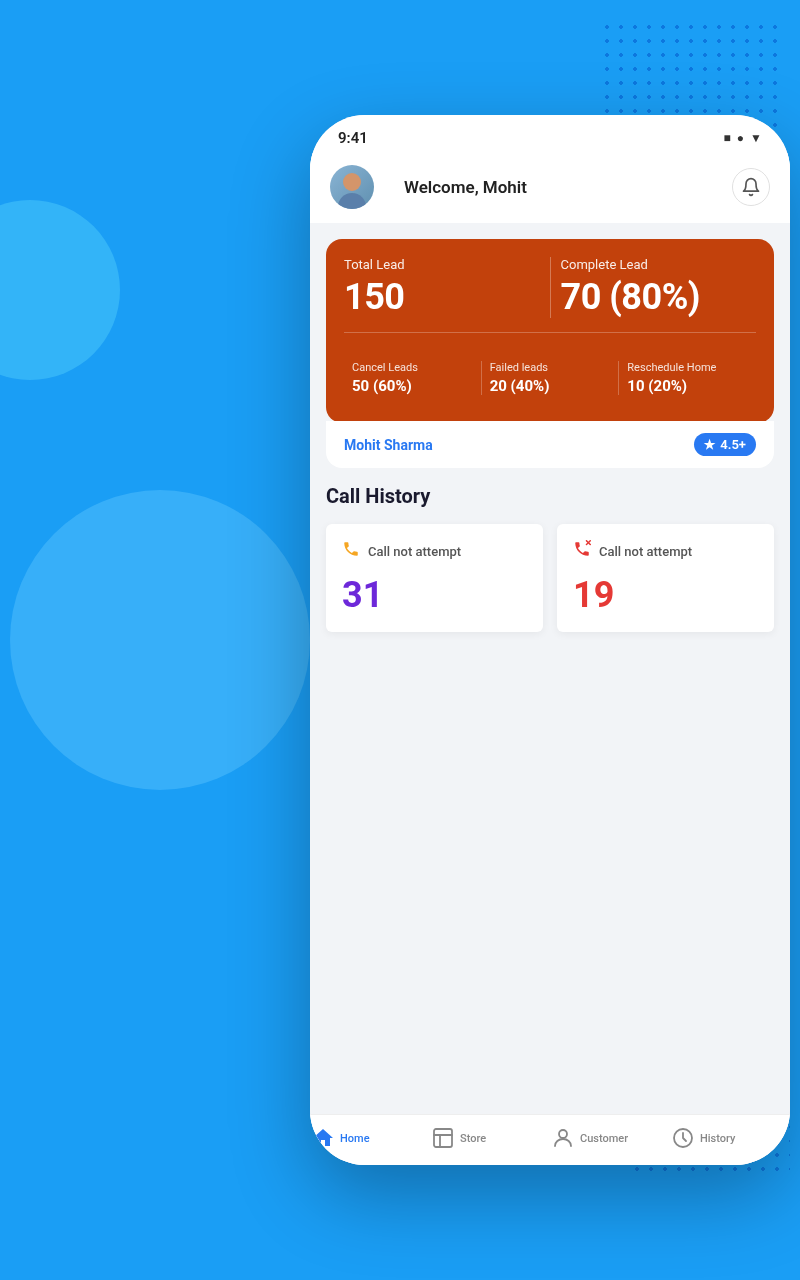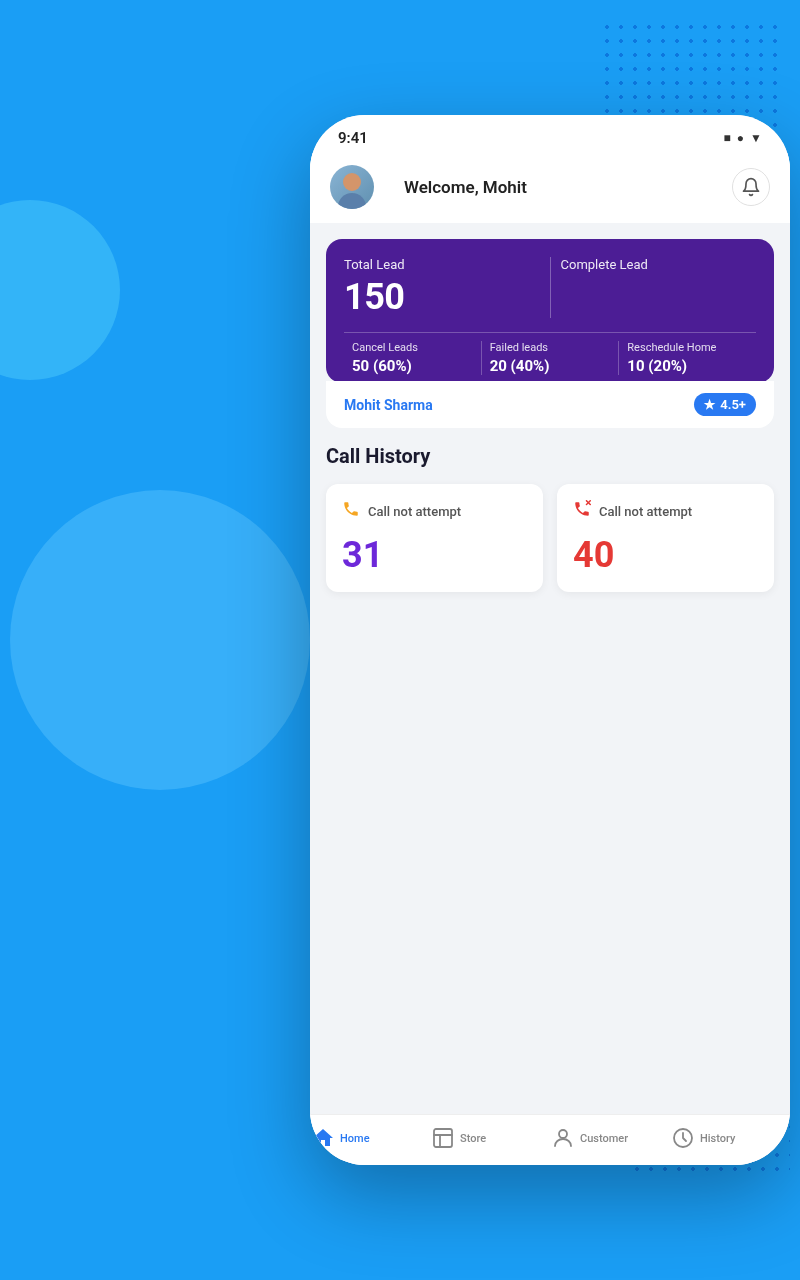--- a/index.html
+++ b/index.html
@@ -167,21 +167,21 @@
       flex: 1;
       overflow-y: auto;
       padding: 16px;
       display: flex;
       flex-direction: column;
       gap: 16px;
     }
 
     
     .lead-card {
-      background: #4c1d95;
+      background: #c2410c;
       border-radius: 16px;
       padding: 18px 18px 0;
       color: #fff;
     }
     .lead-top {
       display: flex;
       justify-content: space-between;
       margin-bottom: 6px;
     }
     .lead-col {
@@ -201,21 +201,21 @@
     .lead-divider {
       width: 1px;
       background: rgba(255,255,255,0.3);
       margin: 0 10px;
       align-self: stretch;
     }
     .lead-stats {
       display: flex;
       border-top: 1px solid rgba(255,255,255,0.25);
       margin-top: 14px;
-      padding: 8px 0;
+      padding: 28px 0;
       gap: 0;
     }
     .lead-stat {
       flex: 1;
       padding: 0 8px;
       border-right: 1px solid rgba(255,255,255,0.25);
     }
     .lead-stat:last-child {
       border-right: none;
     }
@@ -268,21 +268,21 @@
     }
 
     
     .call-history-row {
       display: flex;
       gap: 14px;
     }
     .call-card {
       flex: 1;
       background: #fff;
-      border-radius: 12px;
+      border-radius: 6px;
       padding: 16px;
       box-shadow: 0 2px 8px rgba(0,0,0,0.06);
     }
     .call-card-header {
       display: flex;
       align-items: center;
       gap: 8px;
       margin-bottom: 12px;
     }
     .call-icon {
@@ -381,20 +381,21 @@
       <div>
         <div class="lead-card">
           <div class="lead-top">
             <div class="lead-col">
               <div class="lead-label">Total Lead</div>
               <div class="lead-value">150</div>
             </div>
             <div class="lead-divider"></div>
             <div class="lead-col">
               <div class="lead-label">Complete Lead</div>
+              <div class="lead-value">70 (80%)</div>
             </div>
           </div>
 
           <div class="lead-stats">
             <div class="lead-stat">
               <div class="lead-stat-label">Cancel Leads</div>
               <div class="lead-stat-value">50 (60%)</div>
             </div>
             <div class="lead-stat">
               <div class="lead-stat-label">Failed leads</div>
@@ -438,21 +439,21 @@
           <div class="call-card-header">
             <span class="call-icon">
               <svg width="18" height="18" viewBox="0 0 24 24" fill="none">
                 <path d="M6.6 10.8c1.4 2.8 3.8 5.1 6.6 6.6l2.2-2.2c.3-.3.7-.4 1-.2 1.1.4 2.3.6 3.6.6.6 0 1 .4 1 1V20c0 .6-.4 1-1 1-9.4 0-17-7.6-17-17 0-.6.4-1 1-1h3.5c.6 0 1 .4 1 1 0 1.3.2 2.5.6 3.6.1.3 0 .7-.2 1L6.6 10.8z" fill="#e53935"></path>
                 <line x1="18" y1="6" x2="23" y2="1" stroke="#e53935" stroke-width="2" stroke-linecap="round"></line>
                 <line x1="23" y1="6" x2="18" y2="1" stroke="#e53935" stroke-width="2" stroke-linecap="round"></line>
               </svg>
             </span>
             <span class="call-card-label">Call not attempt</span>
           </div>
-          <div class="call-card-value red">40</div>
+          <div class="call-card-value red">19</div>
         </div>
       </div>
 
     </div>
 
     <div class="bottom-nav">
 
       <div class="nav-item">
         <div class="nav-icon">
           <svg viewBox="0 0 24 24" fill="#2979f2">

